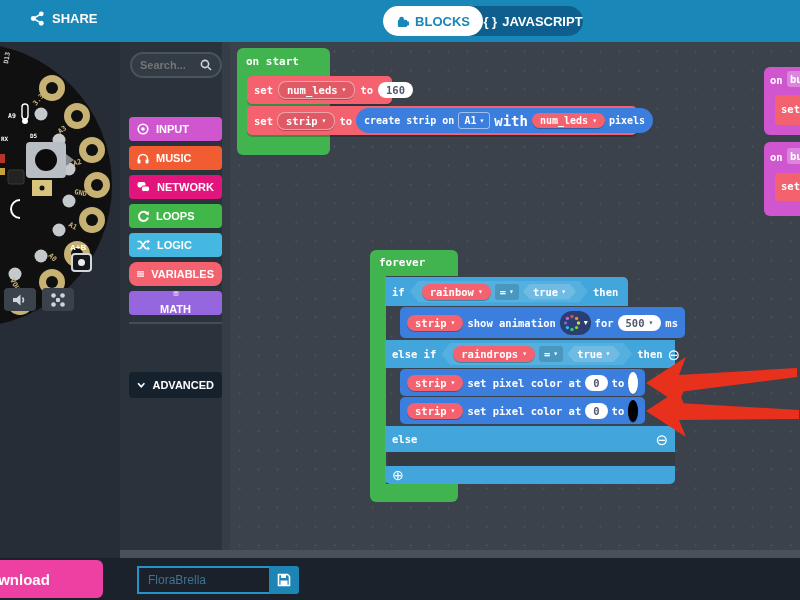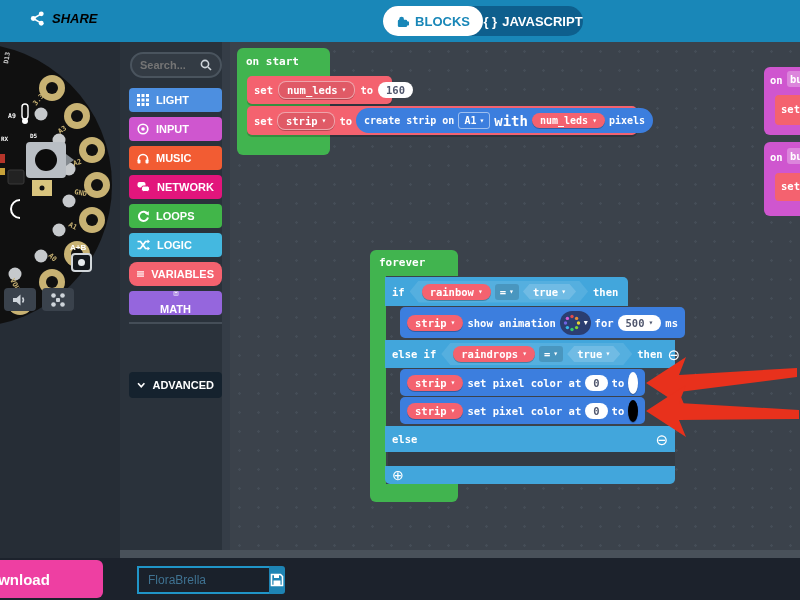--- a/index.html
+++ b/index.html
@@ -3,21 +3,21 @@
 <meta charset="utf-8">
 <style>
   * { margin:0; padding:0; box-sizing:border-box; }
   html,body { width:800px; height:600px; overflow:hidden; background:#1c222c;
     font-family:"Liberation Sans", sans-serif; }
   .page { position:relative; width:800px; height:600px; }
 
   
   .header { position:absolute; left:0; top:0; width:800px; height:42px; background:#1987b8; z-index:5; }
   .share { position:absolute; left:30px; top:11px; display:flex; align-items:flex-end; gap:7px;
-    color:#000000; font-weight:bold; font-size:13px; cursor:pointer;font-style:italic; }
+    color:#ffffff; font-weight:bold; font-size:13px; cursor:pointer; }
   .toggle { position:absolute; left:383px; top:6px; width:200px; height:30px; background:#0e5f8d;
     border-radius:15px; display:flex; align-items:center; }
   .toggle .blocks { width:100px; height:30px; background:#fff; border-radius:15px; display:flex;
     align-items:center; justify-content:center; gap:6px; color:#1987b8; font-weight:bold; font-size:13px; }
   .toggle .js { flex:1; display:flex; align-items:center; justify-content:center; gap:5px;
     color:#fff; font-weight:bold; font-size:13px; }
 
   
   .sim { position:absolute; left:0; top:42px; width:120px; height:516px; background:#262d36; overflow:hidden; }
   .sim-btn { position:absolute; width:32px; height:23px; background:#3a424c; border-radius:4px;
@@ -59,21 +59,21 @@
   .circ-btn { font-size:15px; line-height:1; color:#fff; }
   .swatch { width:22px; height:22px; border-radius:50%; box-shadow:0 1px 1px rgba(0,0,0,.3); }
   .animpreview { width:48px; height:24px; background:#2b3e71; border-radius:12px; display:inline-flex;
     align-items:center; justify-content:center; gap:3px; }
 
   
   .footer { position:absolute; left:0; top:558px; width:800px; height:42px; background:#1c222c; z-index:6; }
   .download { position:absolute; left:-75px; top:2px; width:178px; height:38px; background:#ee3fa2;
     border-radius:6px; color:#fff; font-weight:bold; font-size:15px; display:flex; align-items:center;
     justify-content:center; cursor:pointer; }
-  .namebox { position:absolute; left:137px; top:8px; width:148px; height:28px; display:flex; }
+  .namebox { position:absolute; left:137px; top:8px; width:162px; height:28px; display:flex; }
   .namebox input { width:132px; height:28px; background:#1a212b; border:2px solid #2095c8; border-right:none;
     color:#3f7291; font-size:12px; padding:0 9px; outline:none; font-family:"Liberation Sans",sans-serif; }
   .savebtn { width:30px; height:28px; background:#1e84b4; display:flex; align-items:center;
     justify-content:center; border-radius:0 3px 3px 0; cursor:pointer; }
 </style>
 </head>
 <body>
 
 <div class="page">
 
@@ -192,36 +192,20 @@
 
   <div class="toolbox">
     <div class="search">
       <input placeholder="Search..." style="">
       <svg width="12" height="12" viewBox="0 0 12 12">
         <circle cx="5" cy="5" r="3.6" stroke="#cfd5db" stroke-width="1.6" fill="none"></circle>
         <line x1="8" y1="8" x2="11" y2="11" stroke="#cfd5db" stroke-width="1.6"></line>
       </svg>
     </div>
 
-    <div class="cat" style="top:46px;  background:#4d8fe0;">
-      <svg width="12" height="12" viewBox="0 0 12 12">
-        <g fill="#fff">
-            <rect x="0" y="0" width="3" height="3"></rect>
-            <rect x="4.5" y="0" width="3" height="3"></rect>
-            <rect x="9" y="0" width="3" height="3"></rect>
-        <rect x="0" y="4.5" width="3" height="3"></rect>
-            <rect x="4.5" y="4.5" width="3" height="3"></rect>
-            <rect x="9" y="4.5" width="3" height="3"></rect>
-        <rect x="0" y="9" width="3" height="3"></rect>
-            <rect x="4.5" y="9" width="3" height="3"></rect>
-            <rect x="9" y="9" width="3" height="3"></rect>
-          </g>
-      </svg>
-      <span>LIGHT</span>
-    </div>
     <div class="cat" style="top:75px;  background:#cf56cf;">
       <svg width="12" height="12" viewBox="0 0 12 12">
         <circle cx="6" cy="6" r="4.8" stroke="#fff" stroke-width="1.6" fill="none"></circle>
           <circle cx="6" cy="6" r="1.8" fill="#fff"></circle>
       </svg>
       <span>INPUT</span>
     </div>
     <div class="cat" style="top:133px; background:#e2157c;">
       <svg width="13" height="12" viewBox="0 0 13 12">
         <rect x="0.5" y="1" width="8" height="5.5" rx="2" fill="#fff"></rect>

